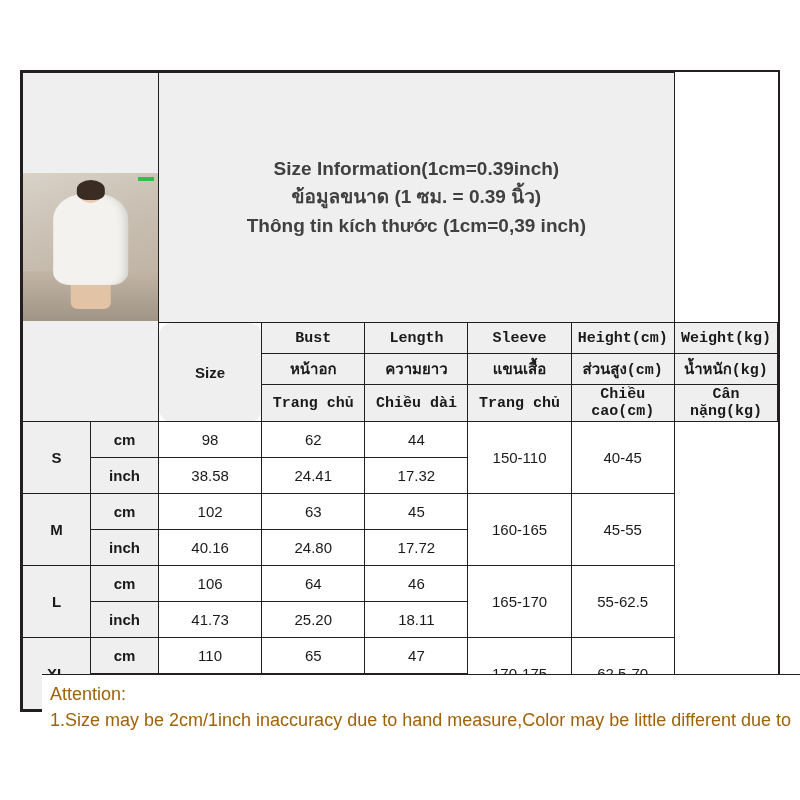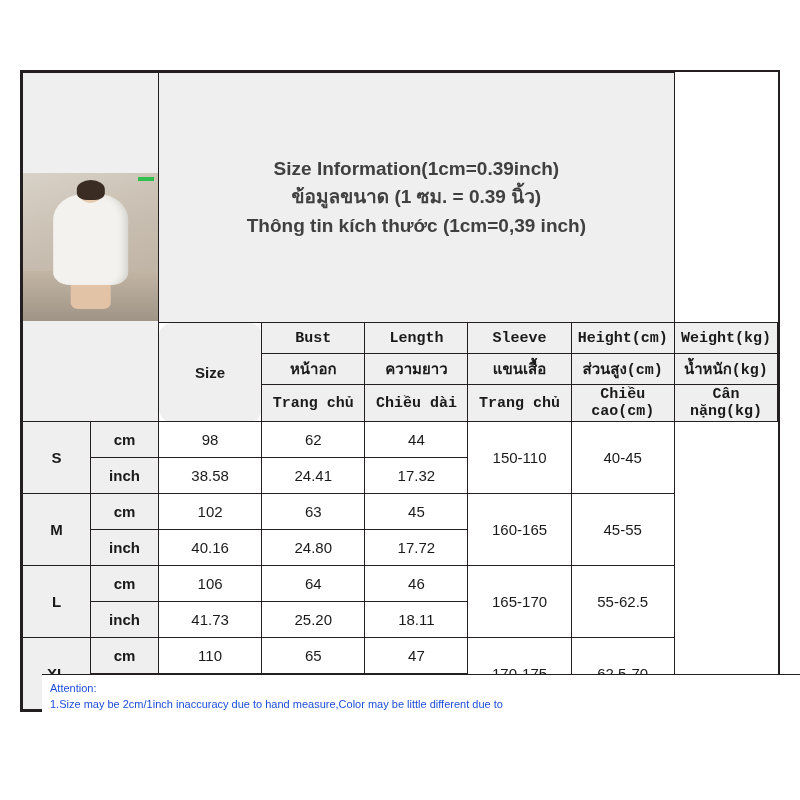--- a/index.html
+++ b/index.html
@@ -185,22 +185,22 @@
     left: 20px;
     top: 602px;
     width: 760px;
     height: 110px;
     box-sizing: border-box;
     border-top: 1px solid #231f20;
     padding: 6px 8px 0 8px;
     background: #ffffff;
   }
   .attention .ln {
-    font-size: 11px;
-    color: #1d4ed8;
+    font-size: 18px;
+    color: #a16207;
     line-height: 1.45;
   }
 </style>
 </head>
 <body>
 
 <div id="sheet">
 
   <div class="chart">
     <table class="size-table">

